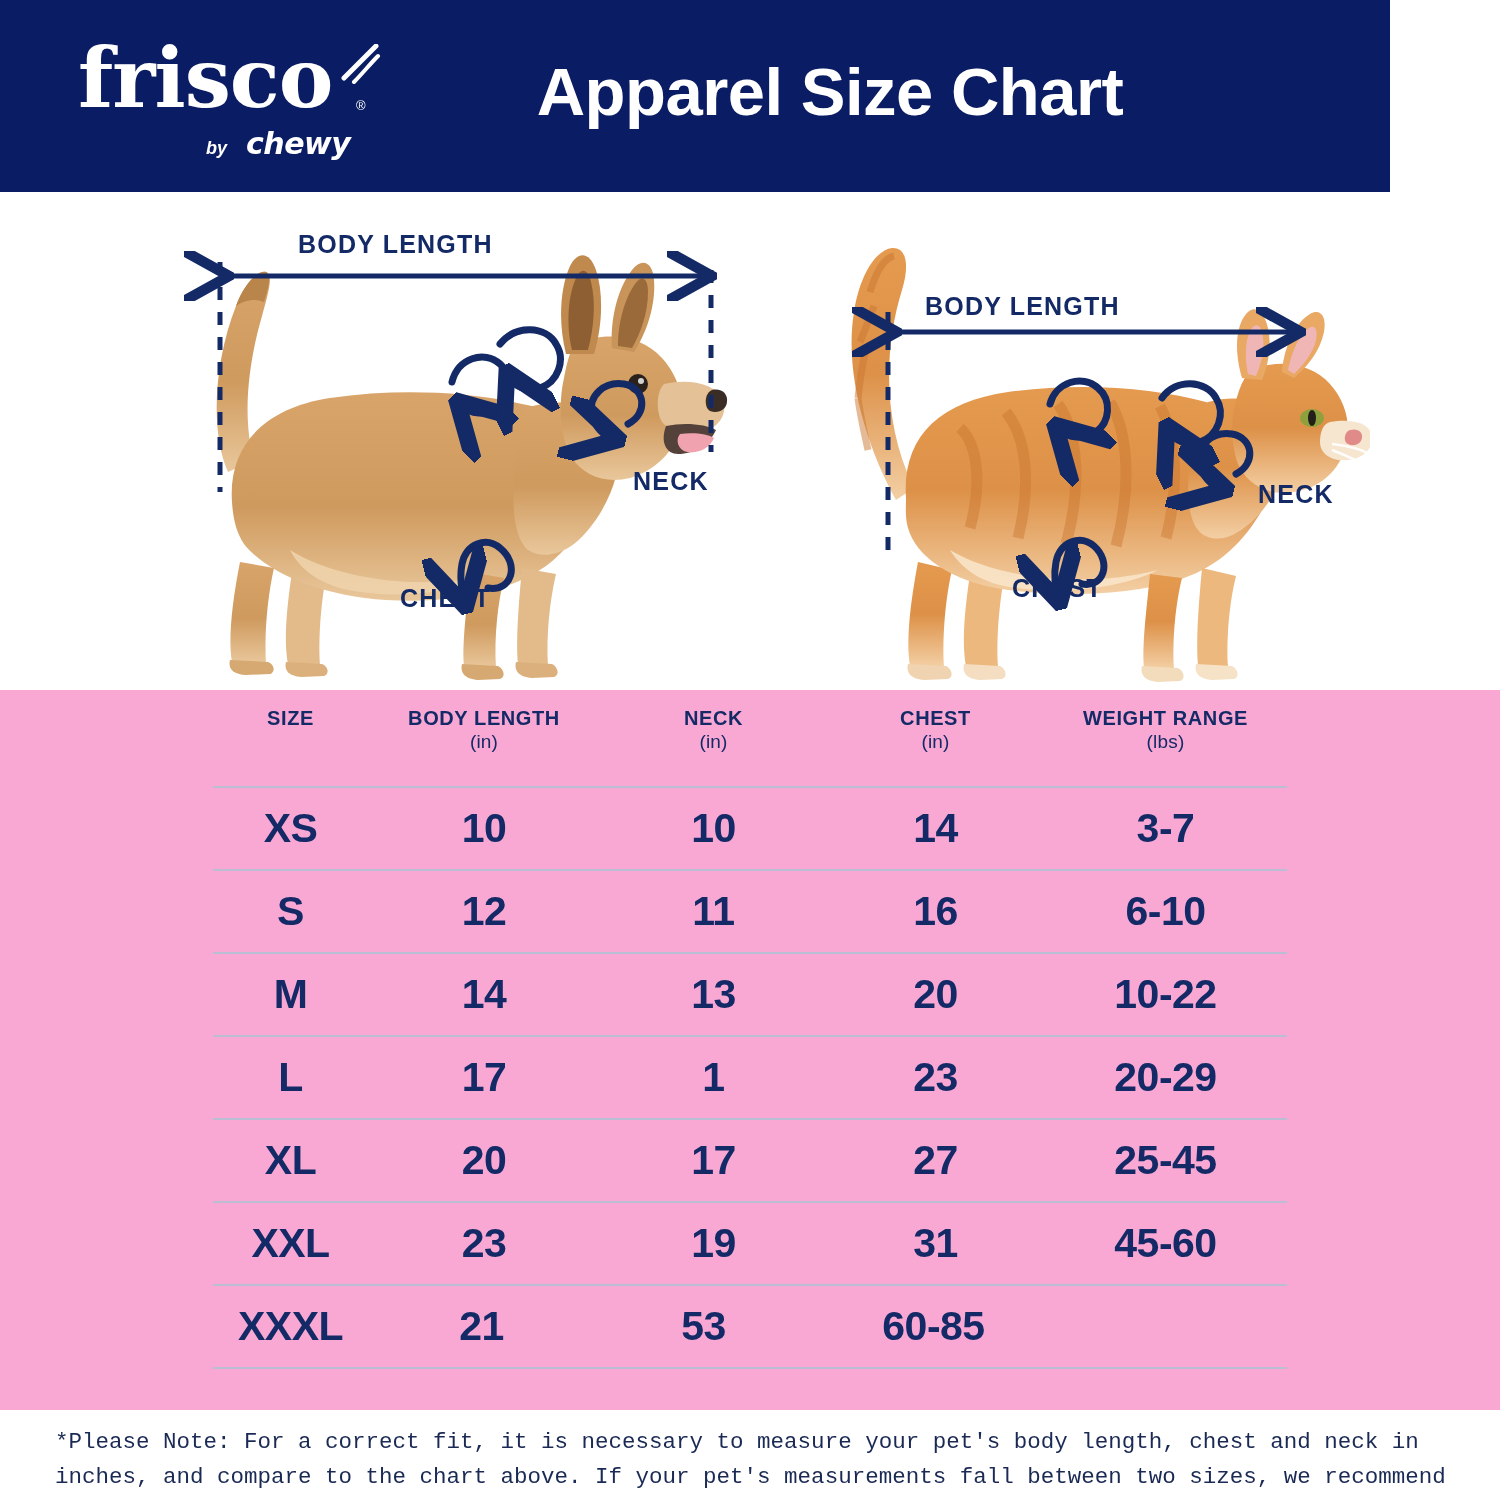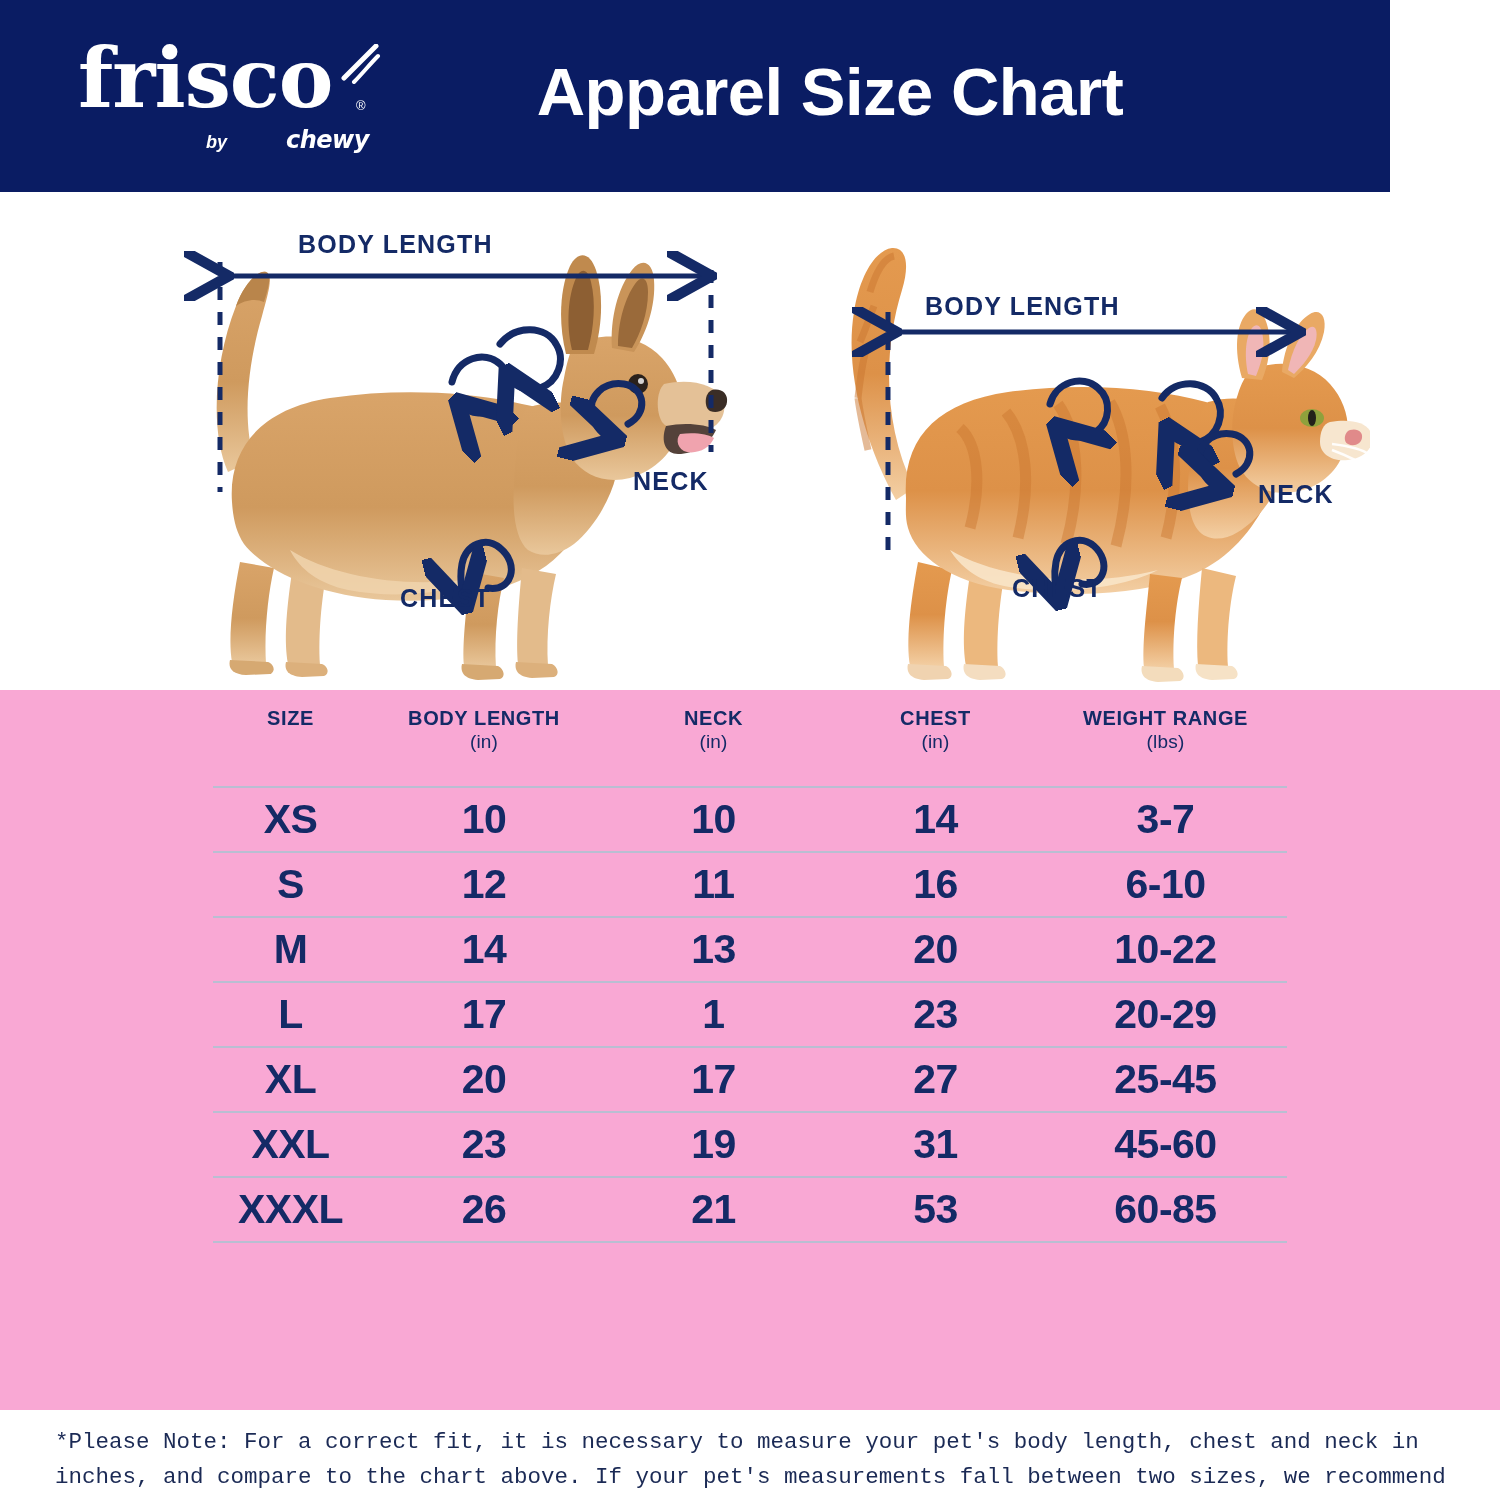--- a/index.html
+++ b/index.html
@@ -63,26 +63,25 @@
   }
   .logo-by {
     font-family: "Liberation Sans", sans-serif;
     font-size: 18px;
     font-style: italic;
     font-weight: 700;
     color: #ffffff;
   }
   .logo-chewy {
     font-family: "DejaVu Sans", sans-serif;
-    font-size: 24px;
+    font-size: 30px;
     font-weight: 700;
     font-style: italic;
     color: #ffffff;
     letter-spacing: -0.5px;
-    margin-left: 40px;
   }
   .header-title {
     position: absolute;
     left: 0; top: 53px;
     width: 1500px;
     text-align: center;
     padding-left: 160px;
     box-sizing: border-box;
     font-family: "Liberation Sans", sans-serif;
     font-size: 67px;
@@ -164,21 +163,21 @@
   .col-weight { width: 243px; }
 
   .divider {
     height: 2px;
     background: #b9bed2;
     width: 1074px;
   }
   .trow {
     display: flex;
     align-items: center;
-    height: 63px;
+    height: 81px;
   }
   .td {
     flex: 0 0 auto;
     text-align: center;
     font-family: "Liberation Sans", sans-serif;
     font-weight: 700;
     font-size: 41px;
     color: #142a66;
     letter-spacing: -0.5px;
   }
@@ -441,21 +440,20 @@
         <div class="td col-size">XXL</div>
         <div class="td col-body">23</div>
         <div class="td col-neck">19</div>
         <div class="td col-chest">31</div>
         <div class="td col-weight">45-60</div>
       </div>
       <div class="divider"></div>
 
       <div class="trow">
         <div class="td col-size">XXXL</div>
-        <div class="td col-body">26</div>
         <div class="td col-neck">21</div>
         <div class="td col-chest">53</div>
         <div class="td col-weight">60-85</div>
       </div>
       <div class="divider"></div>
 
     </div>
   </div>
 
   <div class="footnote">*Please Note: For a correct fit, it is necessary to measure your pet's body length, chest and neck in inches, and compare to the chart above. If your pet's measurements fall between two sizes, we recommend ordering the larger of the two sizes.</div>

